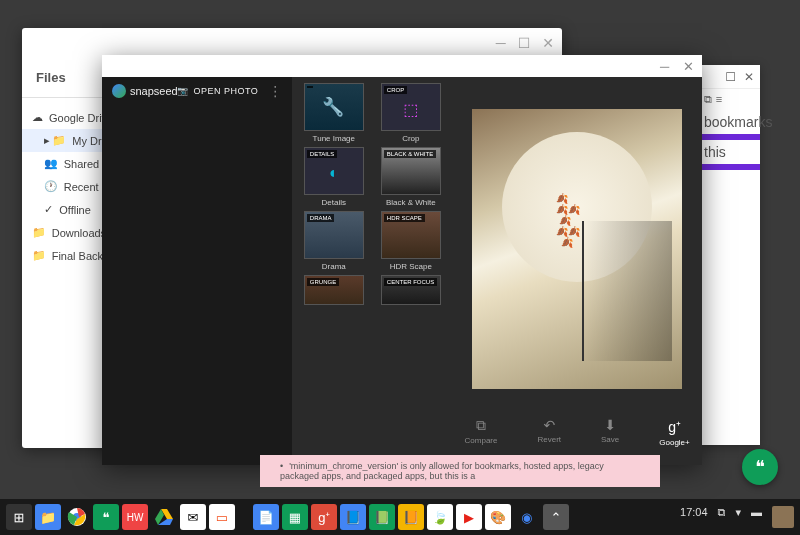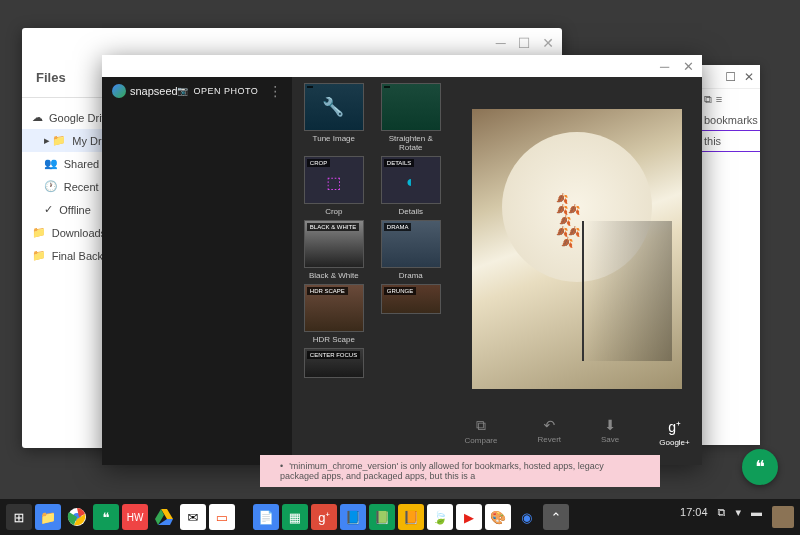--- a/index.html
+++ b/index.html
@@ -37,21 +37,21 @@
 .photo-circle{position:absolute;left:50%;top:35%;transform:translate(-50%,-50%);width:150px;height:150px;background:radial-gradient(circle,#f8f3e5,#e5dcc5);border-radius:50%}
 .rail{position:absolute;right:10px;top:40%;width:90px;height:140px;background:linear-gradient(90deg,transparent,rgba(0,0,0,.3));border-left:2px solid #333}
 .leaves{position:absolute;left:40%;top:30%;width:60px;height:100px;font-size:10px;color:#3a2f1a}
 .sn-actions{height:44px;display:flex;justify-content:center;gap:40px;padding-top:4px}
 .act{display:flex;flex-direction:column;align-items:center;gap:2px;cursor:pointer;color:#888;font-size:8px}
 .act.active{color:#fff}
 .act-icon{font-size:14px}
 .right-window{position:absolute;right:40px;top:65px;width:60px;height:380px;background:#fff;box-shadow:0 2px 10px rgba(0,0,0,.3)}
 .rw-bar{height:24px;display:flex;justify-content:flex-end;align-items:center;padding:0 6px;gap:8px;color:#666;font-size:12px;border-bottom:1px solid #eee}
 .rw-tools{padding:4px;display:flex;gap:4px;color:#666;font-size:11px}
-.rw-txt{font-size:11px;color:#555;padding:4px;border-bottom:1px solid #6d28d9}
+.rw-txt{font-size:14px;color:#555;padding:4px;border-bottom:6px solid #6d28d9}
 .err-banner{position:absolute;left:260px;bottom:48px;width:400px;background:#f9d0d8;padding:6px 20px;font-size:9px;color:#555}
 .taskbar{position:absolute;bottom:0;left:0;right:0;height:36px;background:rgba(20,20,20,.85);display:flex;align-items:center;padding:0 6px}
 .tb-apps{display:flex;gap:3px;align-items:center}
 .tb-icon{width:26px;height:26px;border-radius:3px;display:flex;align-items:center;justify-content:center;font-size:13px;cursor:pointer}
 .tb-right{margin-left:auto;display:flex;align-items:flex-start;gap:10px;color:#ddd;font-size:11px}
 .fab{position:absolute;right:22px;bottom:50px;width:36px;height:36px;background:#0f9d58;border-radius:50%;display:flex;align-items:center;justify-content:center;color:#fff;font-size:18px;box-shadow:0 2px 6px rgba(0,0,0,.4);cursor:pointer}
 svg{display:block}
 </style>
 </head>
 <body>
@@ -140,26 +140,20 @@
       <span class="sn-menu">⋮</span>
     </div>
     <div class="sn-main">
       <div class="sn-tools">
         <div class="tool">
             <div class="tool-thumb" style="background:linear-gradient(#1a3a4a,#0a2a3a)">
               <div class="tool-tag"></div>
               <div style="position:absolute;left:50%;top:50%;transform:translate(-50%,-50%);color:#ffa500;font-size:18px">🔧</div>
             </div>
             <span class="tool-label">Tune Image</span>
-          </div>
-        <div class="tool">
-            <div class="tool-thumb" style="background:linear-gradient(#1a4a3a,#0a3a2a)">
-              <div class="tool-tag"></div>
-            </div>
-            <span class="tool-label">Straighten &amp; Rotate</span>
           </div>
         <div class="tool">
             <div class="tool-thumb" style="background:#2a2a3a">
               <div class="tool-tag">CROP</div>
               <div style="position:absolute;left:50%;top:55%;transform:translate(-50%,-50%);color:#d946ef;font-size:16px">⬚</div>
             </div>
             <span class="tool-label">Crop</span>
           </div>
         <div class="tool">
             <div class="tool-thumb" style="background:#2a2a3a">

